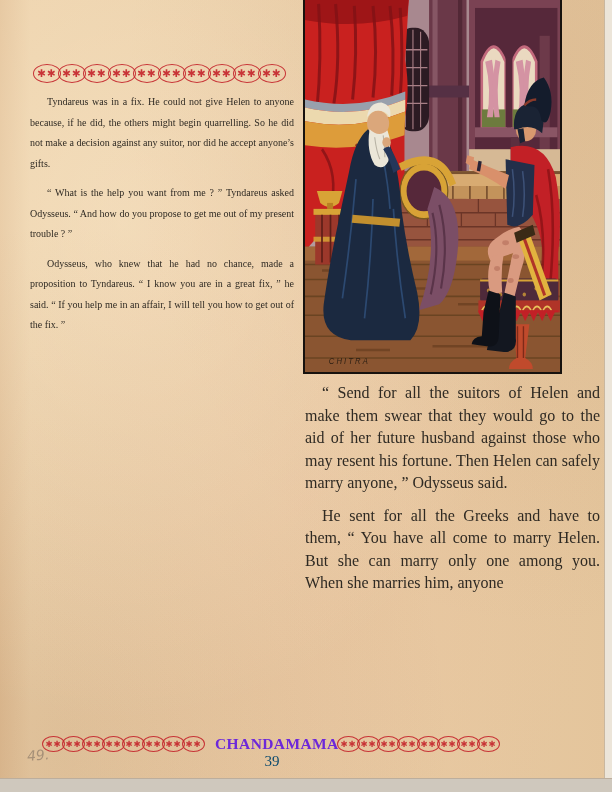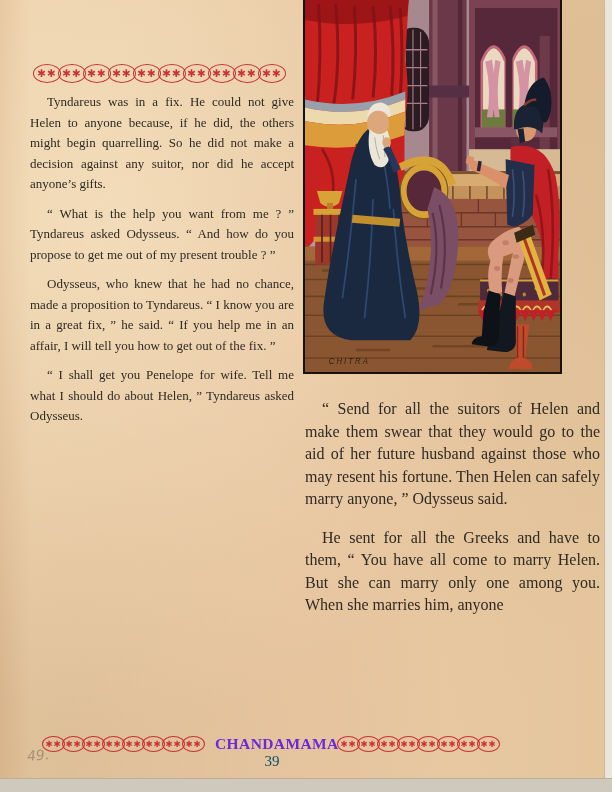--- a/index.html
+++ b/index.html
@@ -26,24 +26,24 @@
     font-family:"DejaVu Sans",sans-serif;line-height:1;
   }
   .orn-top .orn{width:26px;height:17px;font-size:10.5px;letter-spacing:1px;}
   .orn-small .orn{width:21px;height:14px;font-size:8.5px;letter-spacing:1px;}
   .orn-top{left:33px;top:64px;}
   .orn-bl{left:42px;top:736px;}
   .orn-br{left:337px;top:736px;}
   
   .col{position:absolute;color:#2f2a23;text-align:justify;}
   .col p{margin:0;text-indent:17px;}
-  .col-left{left:30px;top:92px;width:264px;font-size:13px;line-height:20.5px;}
+  .col-left{left:30px;top:92px;width:264px;font-size:10px;line-height:20.5px;}
   .col-left p{margin-bottom:9px;}
   .col-right{left:305px;top:382px;width:295px;font-size:16px;line-height:22.5px;}
-  .col-right p{margin-bottom:10px;margin-top:16px;}
+  .col-right p{margin-bottom:10px;}
   
   .illo{
     position:absolute;left:303px;top:0;width:259px;height:374px;
     border:2.5px solid #17120e;border-top:none;box-sizing:border-box;
     background:#b49a9e;
   }
   .illo svg{display:block;width:100%;height:100%;}
   
   .footer-title{
     position:absolute;left:215px;top:735px;width:115px;text-align:right;
@@ -201,21 +201,20 @@
     <path d="M246 234 L268 226 L271 236 L249 244 Z" fill="#3a2a16"></path>
 
     <text x="28" y="366" font-size="9" letter-spacing="2.5" fill="#2e2014" font-family="Liberation Sans, sans-serif" font-style="italic">CHITRA</text>
   </svg>
 </div>
 
 <div class="col col-left">
   <p>Tyndareus was in a fix.  He could not give Helen to anyone because, if he did, the others might begin quarrelling.  So he did not make a decision against any suitor, nor did he accept anyone’s gifts.</p>
   <p>“ What is the help you want from me ? ”  Tyndareus asked Odysseus.  “ And how do you propose to get me out of my present trouble ? ”</p>
   <p>Odysseus, who knew that he had no chance, made a proposition to Tyndareus.  “ I know you are in a great fix, ” he said. “ If you help me in an affair, I will tell you how to get out of the fix. ”</p>
-  <p>“ I shall get you Penelope for wife.  Tell me what I should do about Helen, ” Tyndareus asked Odysseus.</p>
 </div>
 
 <div class="col col-right">
   <p>“ Send for all the suitors of Helen and make them swear that they would go to the aid of her future husband against those who may resent his fortune. Then Helen can safely marry anyone, ” Odysseus said.</p>
   <p>He sent for all the Greeks and have to them, “ You have all come to marry Helen.  But she can marry only one among you. When she marries him, anyone</p>
 </div>
 
 <div class="orn-row orn-small orn-bl">
     <span class="orn">✱✱</span>
     <span class="orn">✱✱</span>

